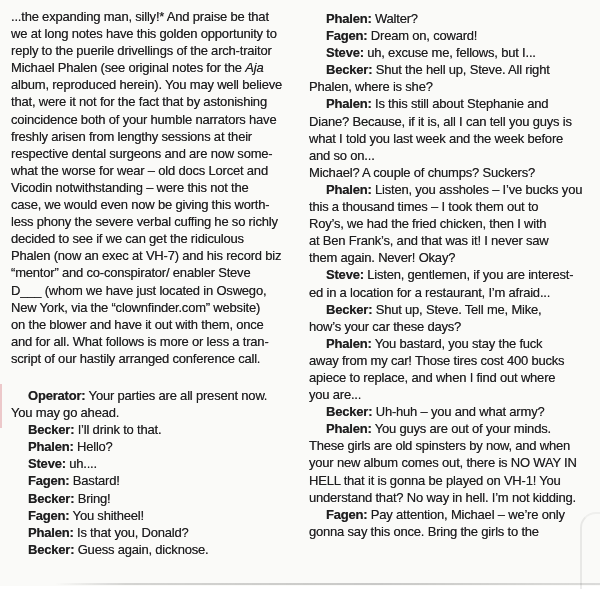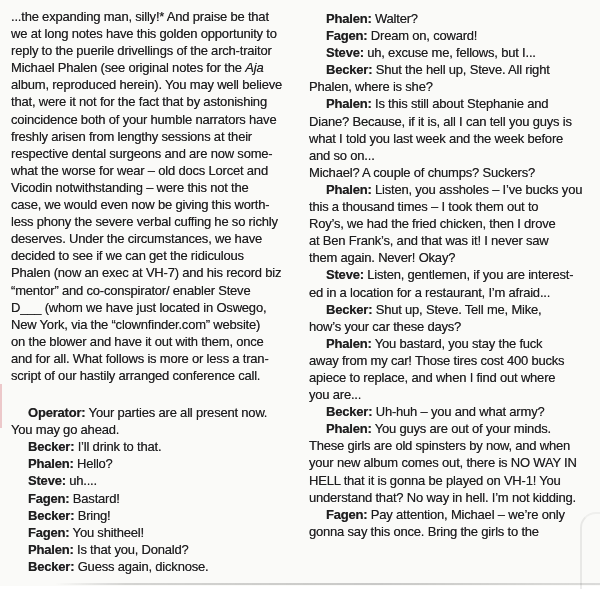--- a/index.html
+++ b/index.html
@@ -66,21 +66,20 @@
       <div class="line"><span>Michael Phalen (see original notes for the </span><span class="italic">Aja</span></div>
       <div class="line"><span>album, reproduced herein). You may well believe</span></div>
       <div class="line"><span>that, were it not for the fact that by astonishing</span></div>
       <div class="line"><span>coincidence both of your humble narrators have</span></div>
       <div class="line"><span>freshly arisen from lengthy sessions at their</span></div>
       <div class="line"><span>respective dental surgeons and are now some-</span></div>
       <div class="line"><span>what the worse for wear – old docs Lorcet and</span></div>
       <div class="line"><span>Vicodin notwithstanding – were this not the</span></div>
       <div class="line"><span>case, we would even now be giving this worth-</span></div>
       <div class="line"><span>less phony the severe verbal cuffing he so richly</span></div>
-      <div class="line"><span>deserves. Under the circumstances, we have</span></div>
       <div class="line"><span>decided to see if we can get the ridiculous</span></div>
       <div class="line"><span>Phalen (now an exec at VH-7) and his record biz</span></div>
       <div class="line"><span>“mentor” and co-conspirator/ enabler Steve</span></div>
       <div class="line"><span>D___ (whom we have just located in Oswego,</span></div>
       <div class="line"><span>New York, via the “clownfinder.com” website)</span></div>
       <div class="line"><span>on the blower and have it out with them, once</span></div>
       <div class="line"><span>and for all. What follows is more or less a tran-</span></div>
       <div class="line"><span>script of our hastily arranged conference call.</span></div>
       <div class="gap"></div>
       <div class="line indent"><span class="bold">Operator:</span><span> Your parties are all present now.</span></div>
@@ -100,21 +99,21 @@
       <div class="line indent"><span class="bold">Steve:</span><span> uh, excuse me, fellows, but I...</span></div>
       <div class="line indent"><span class="bold">Becker:</span><span> Shut the hell up, Steve. All right</span></div>
       <div class="line"><span>Phalen, where is she?</span></div>
       <div class="line indent"><span class="bold">Phalen:</span><span> Is this still about Stephanie and</span></div>
       <div class="line"><span>Diane? Because, if it is, all I can tell you guys is</span></div>
       <div class="line"><span>what I told you last week and the week before</span></div>
       <div class="line"><span>and so on...</span></div>
       <div class="line"><span>Michael? A couple of chumps? Suckers?</span></div>
       <div class="line indent"><span class="bold">Phalen:</span><span> Listen, you assholes – I’ve bucks you</span></div>
       <div class="line"><span>this a thousand times – I took them out to</span></div>
-      <div class="line"><span>Roy’s, we had the fried chicken, then I drove</span></div>
+      <div class="line"><span>Roy’s, we had the fried chicken, then I with</span></div>
       <div class="line"><span>at Ben Frank’s, and that was it! I never saw</span></div>
       <div class="line"><span>them again. Never! Okay?</span></div>
       <div class="line indent"><span class="bold">Steve:</span><span> Listen, gentlemen, if you are interest-</span></div>
       <div class="line"><span>ed in a location for a restaurant, I’m afraid...</span></div>
       <div class="line indent"><span class="bold">Becker:</span><span> Shut up, Steve. Tell me, Mike,</span></div>
       <div class="line"><span>how’s your car these days?</span></div>
       <div class="line indent"><span class="bold">Phalen:</span><span> You bastard, you stay the fuck</span></div>
       <div class="line"><span>away from my car! Those tires cost 400 bucks</span></div>
       <div class="line"><span>apiece to replace, and when I find out where</span></div>
       <div class="line"><span>you are...</span></div>

